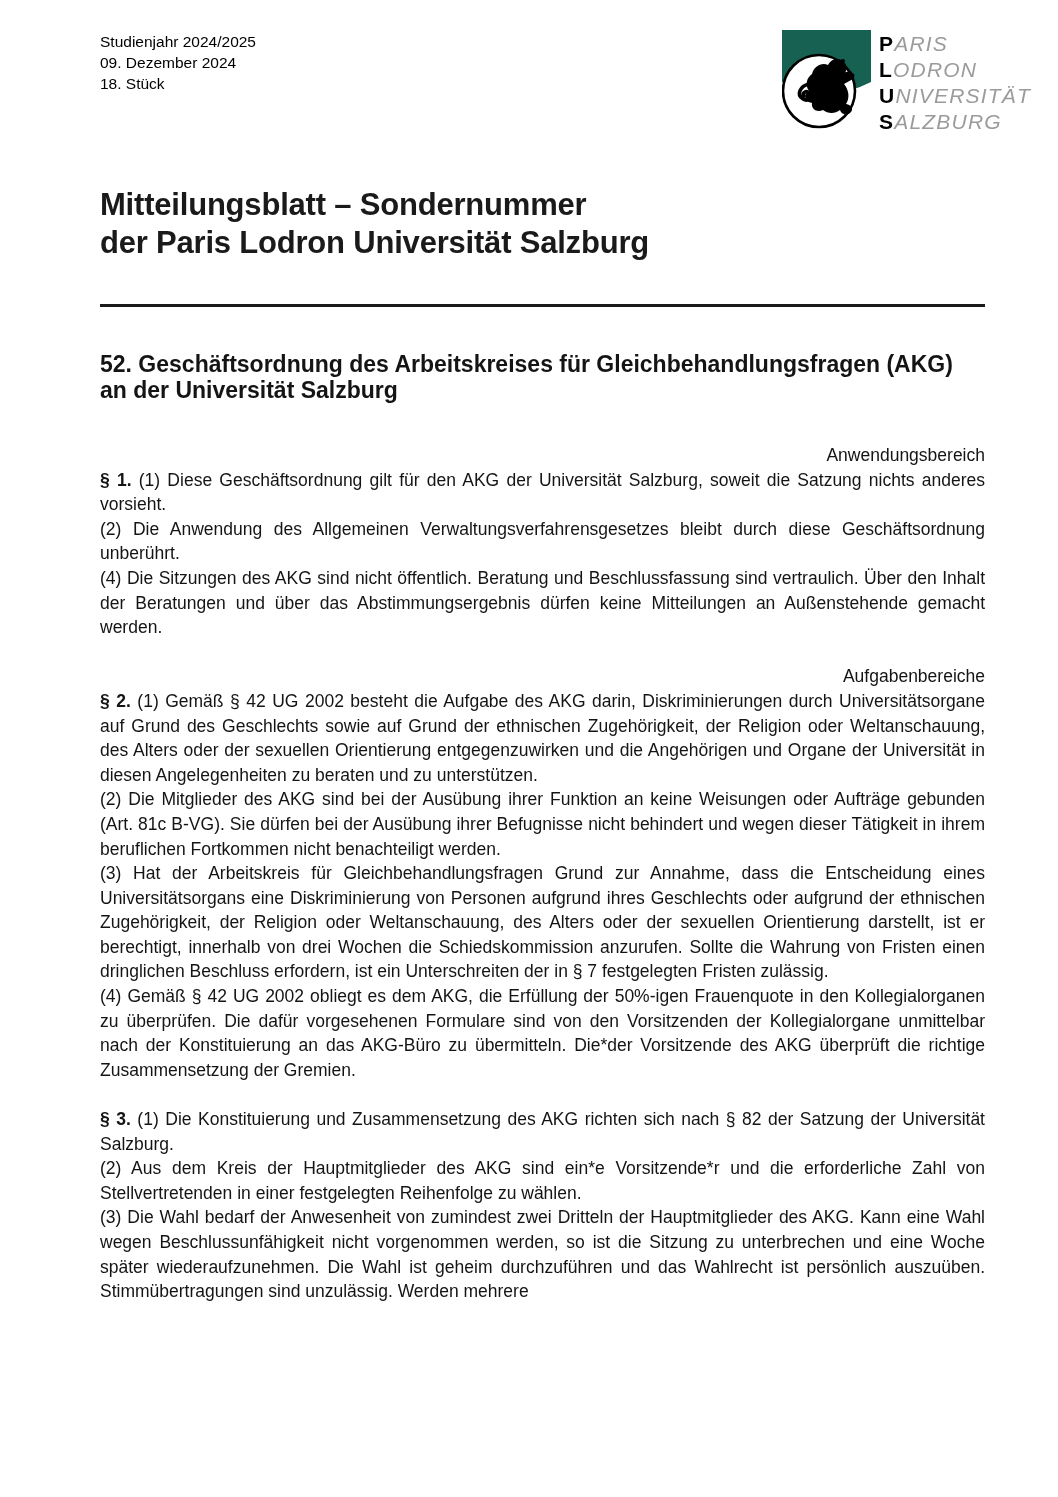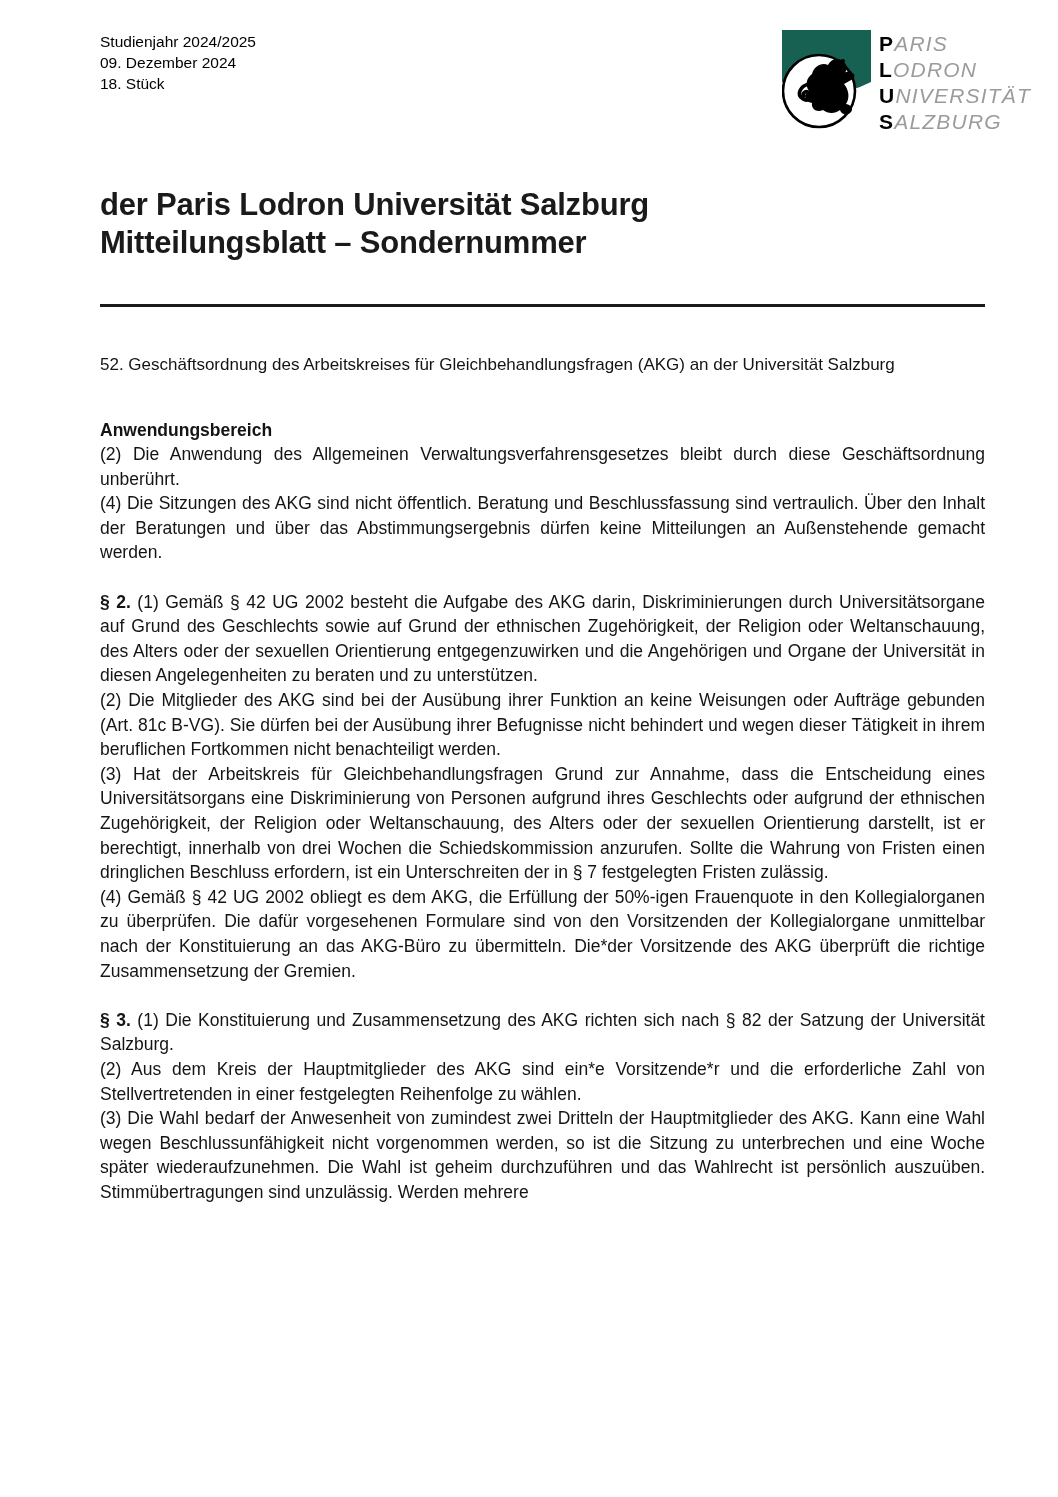--- a/index.html
+++ b/index.html
@@ -62,29 +62,30 @@
   .content {
     position: absolute;
     left: 100px;
     top: 352px;
     width: 885px;
     font-size: 17.5px;
     line-height: 24.6px;
     color: #141414;
   }
   .doc-heading {
-    font-size: 17px;
-    font-weight: normal;
+    font-size: 23px;
+    font-weight: bold;
     line-height: 25.5px;
     margin: 0 0 40px 0;
   }
   .section + .section { margin-top: 24.6px; }
   .section-heading {
-    font-weight: bold;
+    font-weight: normal;
     margin: 0;
+    text-align: right;
   }
   .body-p {
     margin: 0;
     text-align: justify;
     hyphens: auto;
     -webkit-hyphens: auto;
   }
   .body-p .lead { font-weight: bold; }
 </style>
 </head>
@@ -110,37 +111,39 @@
     </svg>
     <div class="logo-wordmark">
       <div><span class="initial">P</span><span class="rest">ARIS</span></div>
       <div><span class="initial">L</span><span class="rest">ODRON</span></div>
       <div><span class="initial">U</span><span class="rest">NIVERSITÄT</span></div>
       <div><span class="initial">S</span><span class="rest">ALZBURG</span></div>
     </div>
   </div>
 
   <div class="main-title">
+    <div>Mitteilungsblatt – Sondernummer</div>
     <div>der Paris Lodron Universität Salzburg</div>
-    <div>Mitteilungsblatt – Sondernummer</div>
   </div>
 
   <div class="rule"></div>
 
   <div class="content">
 
     <p class="doc-heading">52. Geschäftsordnung des Arbeitskreises für Gleichbehandlungsfragen (AKG) an der Universität Salzburg</p>
 
     <div class="section">
       <p class="section-heading">Anwendungsbereich</p>
+      <p class="body-p"><b class="lead">§ 1.</b><span> (1) Diese Geschäftsordnung gilt für den AKG der Universität Salzburg, soweit die Satzung nichts anderes vorsieht.</span></p>
       <p class="body-p"><span>(2) Die Anwendung des Allgemeinen Verwaltungsverfahrensgesetzes bleibt durch diese Geschäftsordnung unberührt.</span></p>
       <p class="body-p"><span>(4) Die Sitzungen des AKG sind nicht öffentlich. Beratung und Beschlussfassung sind vertraulich. Über den Inhalt der Beratungen und über das Abstimmungsergebnis dürfen keine Mitteilungen an Außenstehende gemacht werden.</span></p>
     </div>
 
     <div class="section">
+      <p class="section-heading">Aufgabenbereiche</p>
       <p class="body-p"><b class="lead">§ 2.</b><span> (1) Gemäß § 42 UG 2002 besteht die Aufgabe des AKG darin, Diskriminierungen durch Universitätsorgane auf Grund des Geschlechts sowie auf Grund der ethnischen Zugehörigkeit, der Religion oder Weltanschauung, des Alters oder der sexuellen Orientierung entgegenzuwirken und die Angehörigen und Organe der Universität in diesen Angelegenheiten zu beraten und zu unterstützen.</span></p>
       <p class="body-p"><span>(2) Die Mitglieder des AKG sind bei der Ausübung ihrer Funktion an keine Weisungen oder Aufträge gebunden (Art. 81c B-VG). Sie dürfen bei der Ausübung ihrer Befugnisse nicht behindert und wegen dieser Tätigkeit in ihrem beruflichen Fortkommen nicht benachteiligt werden.</span></p>
       <p class="body-p"><span>(3) Hat der Arbeitskreis für Gleichbehandlungsfragen Grund zur Annahme, dass die Entscheidung eines Universitätsorgans eine Diskriminierung von Personen aufgrund ihres Geschlechts oder aufgrund der ethnischen Zugehörigkeit, der Religion oder Weltanschauung, des Alters oder der sexuellen Orientierung darstellt, ist er berechtigt, innerhalb von drei Wochen die Schiedskommission anzurufen. Sollte die Wahrung von Fristen einen dringlichen Beschluss erfordern, ist ein Unterschreiten der in § 7 festgelegten Fristen zulässig.</span></p>
       <p class="body-p"><span>(4) Gemäß § 42 UG 2002 obliegt es dem AKG, die Erfüllung der 50%-igen Frauenquote in den Kollegialorganen zu überprüfen. Die dafür vorgesehenen Formulare sind von den Vorsitzenden der Kollegialorgane unmittelbar nach der Konstituierung an das AKG-Büro zu übermitteln. Die*der Vorsitzende des AKG überprüft die richtige Zusammensetzung der Gremien.</span></p>
     </div>
 
     <div class="section">
       <p class="body-p"><b class="lead">§ 3.</b><span> (1) Die Konstituierung und Zusammensetzung des AKG richten sich nach § 82 der Satzung der Universität Salzburg.</span></p>
       <p class="body-p"><span>(2) Aus dem Kreis der Hauptmitglieder des AKG sind ein*e Vorsitzende*r und die erforderliche Zahl von Stellvertretenden in einer festgelegten Reihenfolge zu wählen.</span></p>
       <p class="body-p"><span>(3) Die Wahl bedarf der Anwesenheit von zumindest zwei Dritteln der Hauptmitglieder des AKG. Kann eine Wahl wegen Beschlussunfähigkeit nicht vorgenommen werden, so ist die Sitzung zu unterbrechen und eine Woche später wiederaufzunehmen. Die Wahl ist geheim durchzuführen und das Wahlrecht ist persönlich auszuüben. Stimmübertragungen sind unzulässig. Werden mehrere</span></p>

